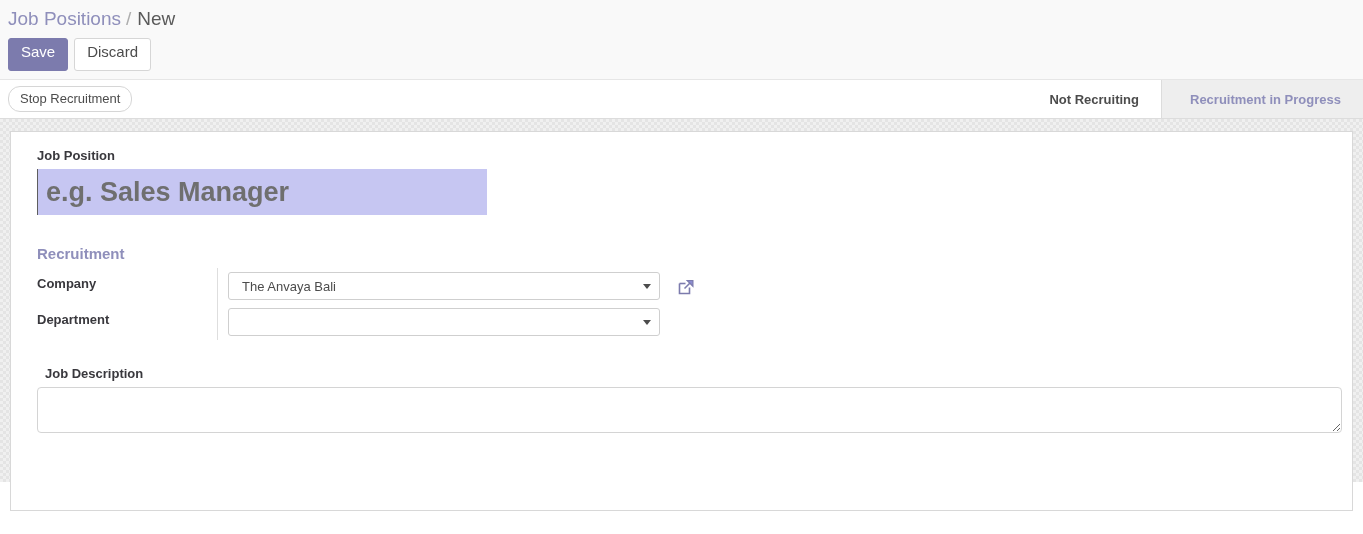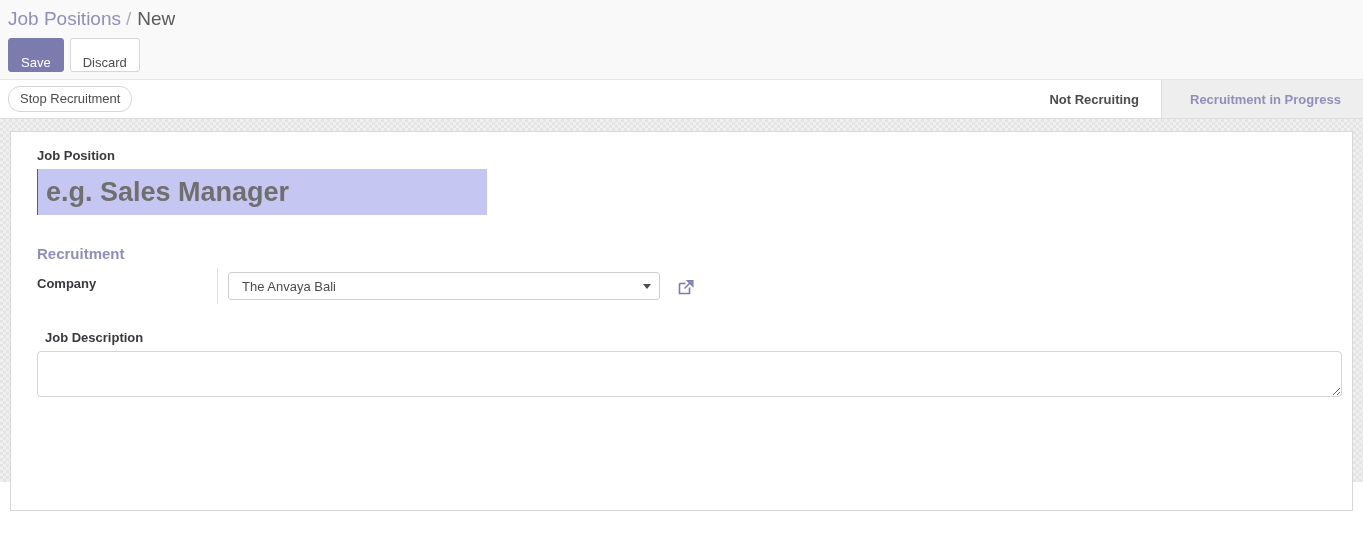--- a/index.html
+++ b/index.html
@@ -46,23 +46,23 @@
     font-size: 19px;
     margin-left: 3px;
   }
 
   .buttons-row {
     padding: 7px 0 0 8px;
   }
   .btn {
     display: inline-block;
     font-family: "Liberation Sans", sans-serif;
-    font-size: 13px;
+    font-size: 15px;
     line-height: 16px;
-    padding: 16px 12px;
+    padding: 5px 12px;
     border-radius: 3px;
     cursor: pointer;
     vertical-align: middle;
     box-sizing: border-box;
     height: 33px;
   }
   .btn-primary {
     background: #7c7bad;
     border: 1px solid #7c7bad;
     color: #ffffff;
@@ -344,20 +344,29 @@
           <span class="ext-link">
             <svg width="20" height="20" viewBox="0 0 20 20">
               <path d="M3.5 6.5 L3.5 16.5 L13.5 16.5 L13.5 10.5" fill="none" stroke="#7c7bad" stroke-width="1.6"></path>
               <path d="M3.5 6.5 L9.5 6.5" fill="none" stroke="#7c7bad" stroke-width="1.6"></path>
               <path d="M8.5 11.5 L16.5 3.5" fill="none" stroke="#7c7bad" stroke-width="1.6"></path>
               <path d="M11.2 3.5 L16.9 3.5 L16.9 9.2 Z" fill="#8b8bd0" stroke="#7c7bad" stroke-width="1.2"></path>
             </svg>
           </span>
         </td>
       </tr>
+      <tr>
+        <td class="lbl-cell">Department</td>
+        <td class="inp-cell">
+          <span class="select-wrap">
+            <input class="inp" type="text" value="" style="">
+            <span class="caret"></span>
+          </span>
+        </td>
+      </tr>
     </tbody>
       </table>
 
     <label class="desc-label">Job Description</label>
     <textarea class="desc-area" style=""></textarea>
 
   </div>
 </div>
 
 </body></html>

